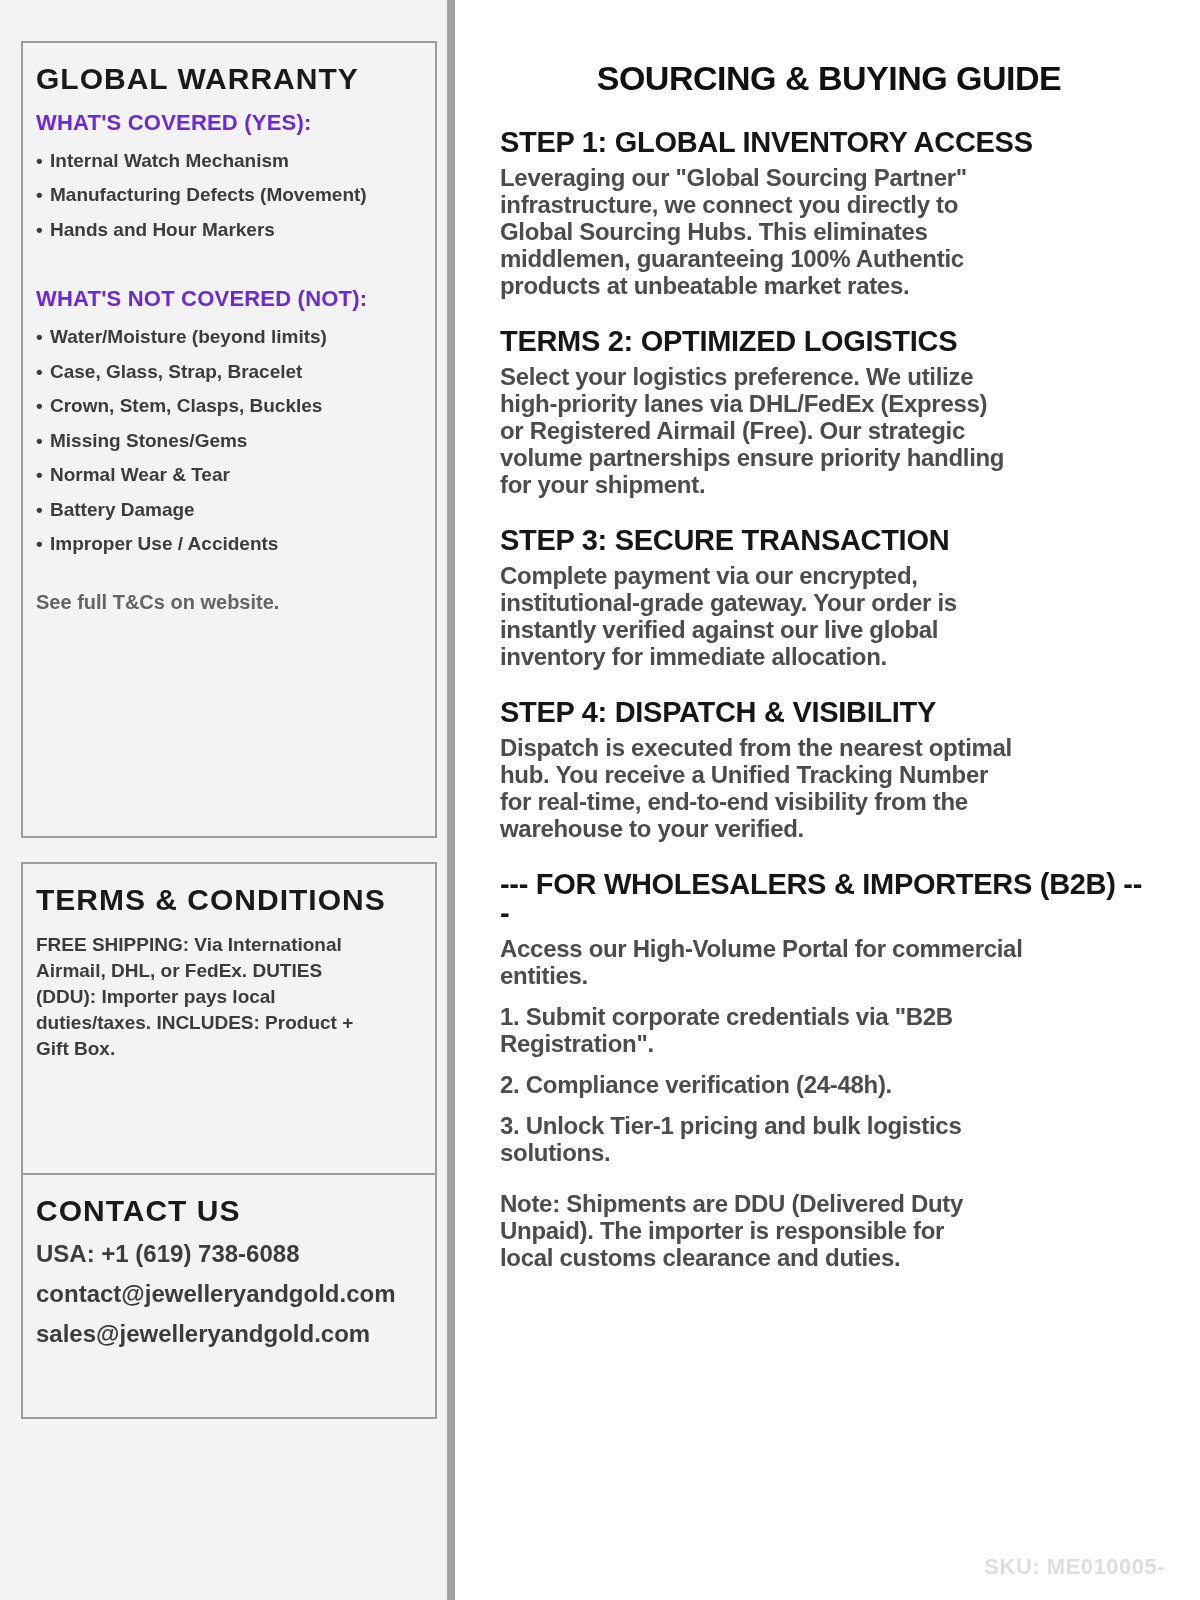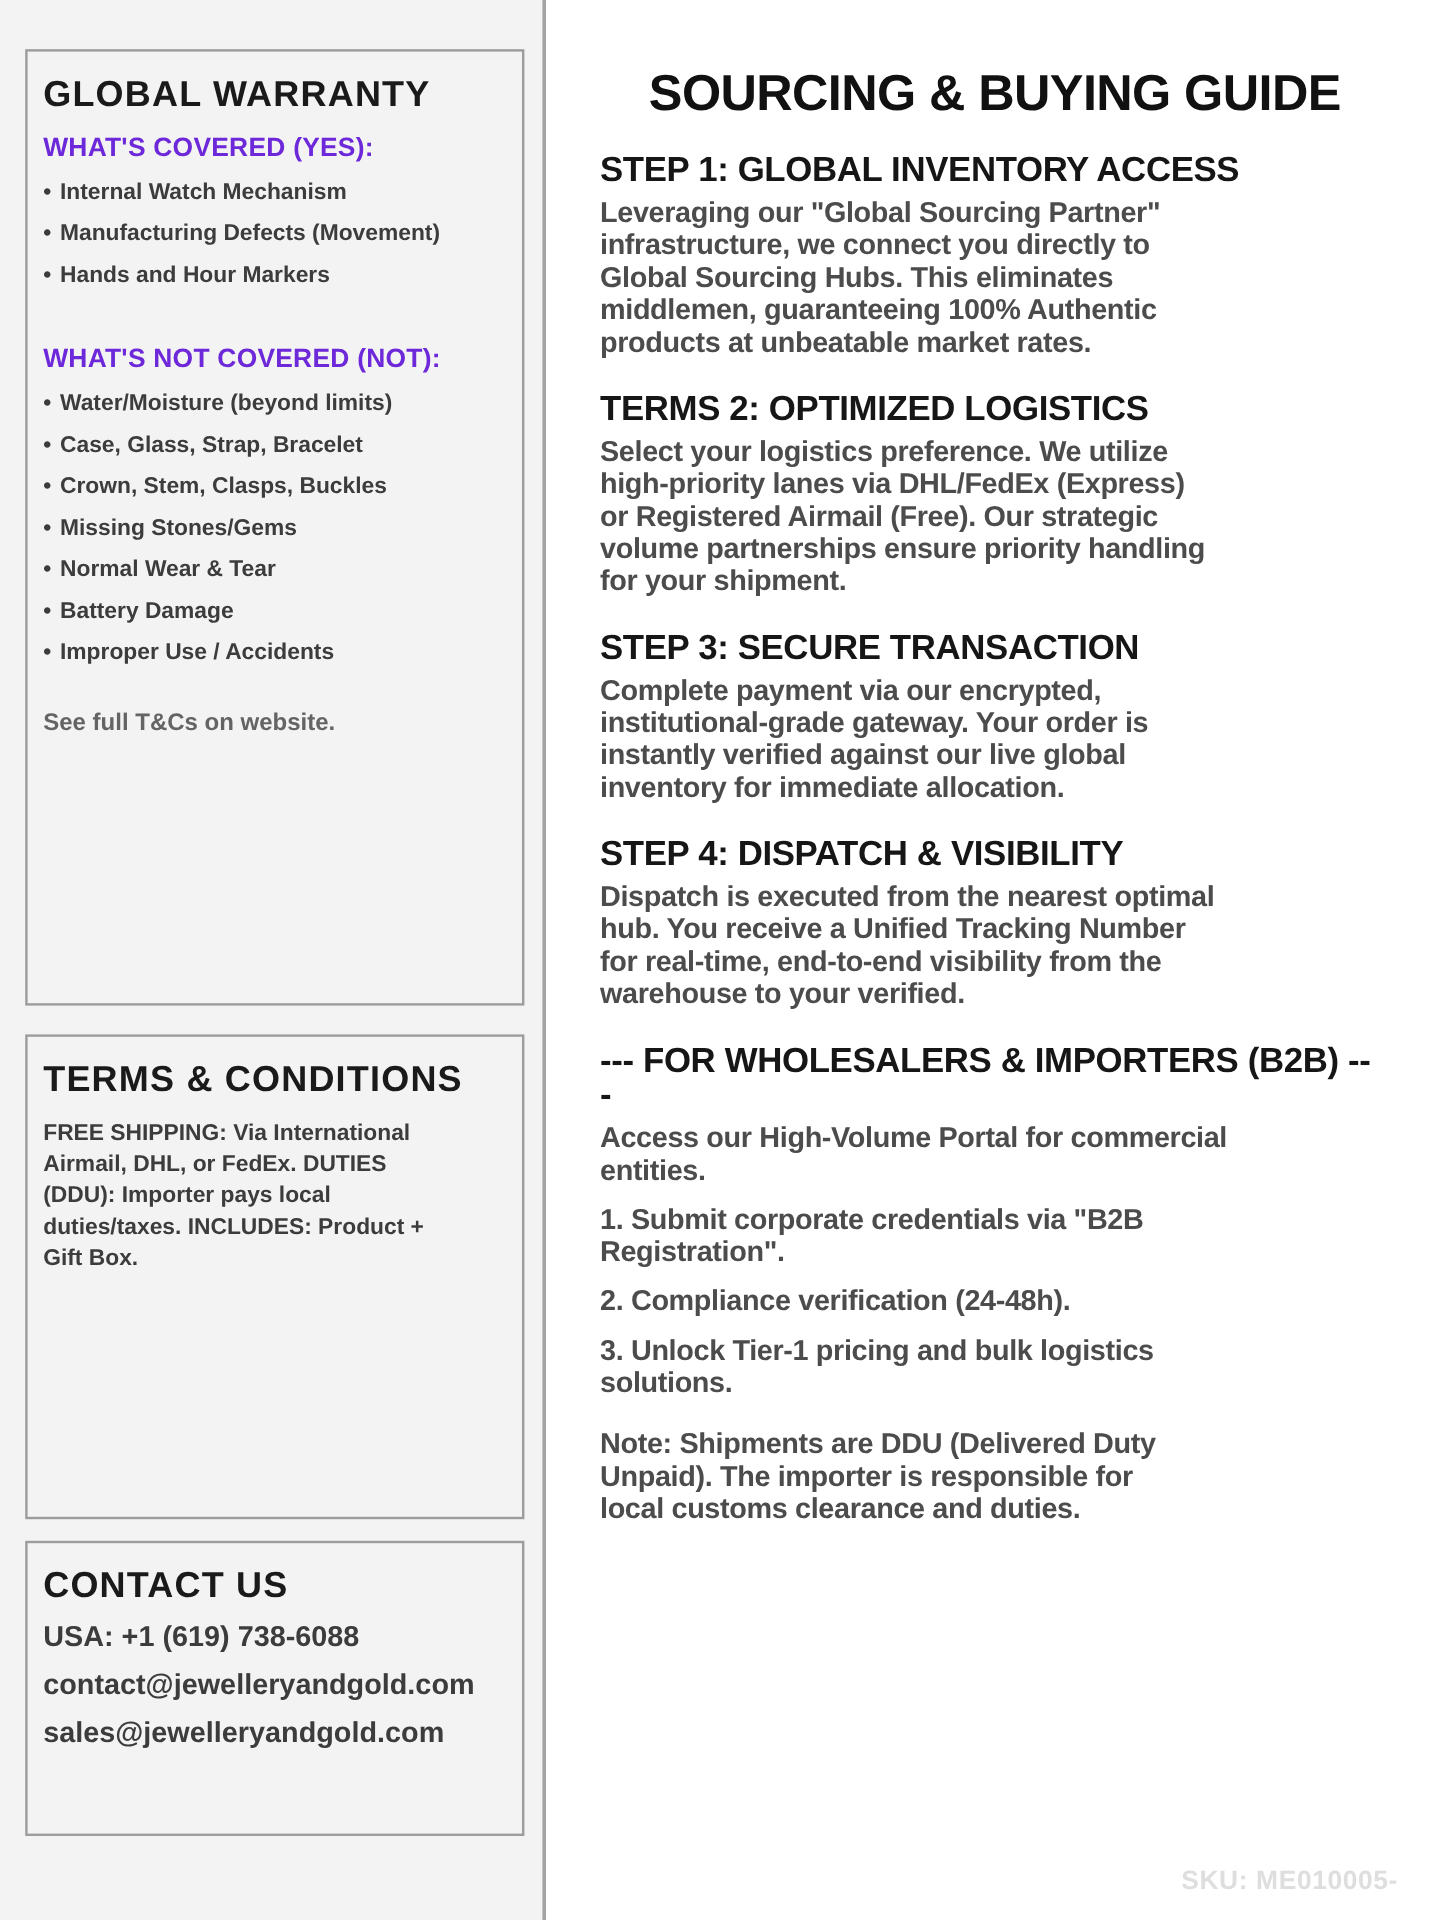--- a/index.html
+++ b/index.html
@@ -2,29 +2,29 @@
 <html><head>
 <meta charset="utf-8">
 <style>
   html,body{margin:0;padding:0;background:#ffffff;}
   body{font-family:"Liberation Sans", sans-serif;}
   .page{position:relative;width:1200px;height:1600px;background:#ffffff;overflow:hidden;}
 
   
   .sidebar{
     position:absolute;left:0;top:0;width:455px;height:1600px;
-    background:#f3f3f3;border-right:3px solid #a3a3a3;box-sizing:border-box;
+    background:#f3f3f3;border-right:8px solid #a3a3a3;box-sizing:border-box;
   }
   .side-box{
     position:absolute;left:21px;width:416px;box-sizing:border-box;
     border:2px solid #9c9c9c;background:#f3f3f3;padding:20px 13px 0 13px;
   }
   .box-warranty{top:41px;height:797px;}
   .box-terms{top:862px;height:404px;}
-  .box-contact{top:1284px;height:246px;}
+  .box-contact{top:1173px;height:246px;}
 
   .side-title{
     margin:0;font-size:30px;font-weight:bold;color:#1a1a1a;
     letter-spacing:1px;line-height:1.05;
   }
   .side-subtitle{
     margin:16px 0 0 0;font-size:22px;font-weight:bold;color:#6d28d9;
     letter-spacing:0.2px;line-height:1.1;
   }
   .side-list{list-style:none;margin:15px 0 0 0;padding:0;}
@@ -47,21 +47,21 @@
     margin:18px 0 0 0;font-size:24px;font-weight:bold;color:#3c3c3c;line-height:22px;
   }
   .contact-line.first{margin-top:16px;}
 
   
   .main{
     position:absolute;left:458px;top:0;width:742px;height:1600px;background:#ffffff;
   }
   .main-title{
     margin:56px 20px 12px 20px;text-align:center;
-    font-size:42px;font-weight:bold;color:#111111;letter-spacing:-0.5px;line-height:44px;
+    font-size:34px;font-weight:bold;color:#111111;letter-spacing:-0.5px;line-height:44px;
   }
   .content{margin:0 50px 0 42px;}
   .step-heading{
     margin:28px 0 0 0;font-size:29px;font-weight:bold;color:#161616;
     letter-spacing:-0.3px;line-height:29px;
   }
   .step-body{
     margin:7px 0 0 0;font-size:24px;font-weight:bold;color:#4c4c4c;
     letter-spacing:-0.3px;line-height:27px;white-space:pre-line;
   }

